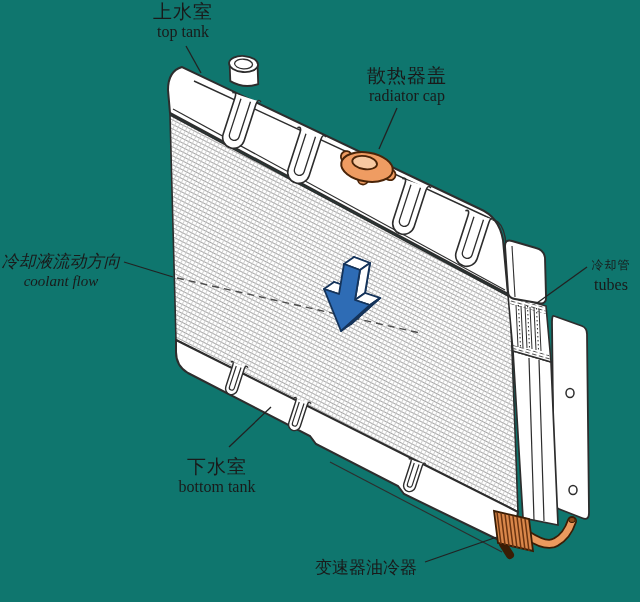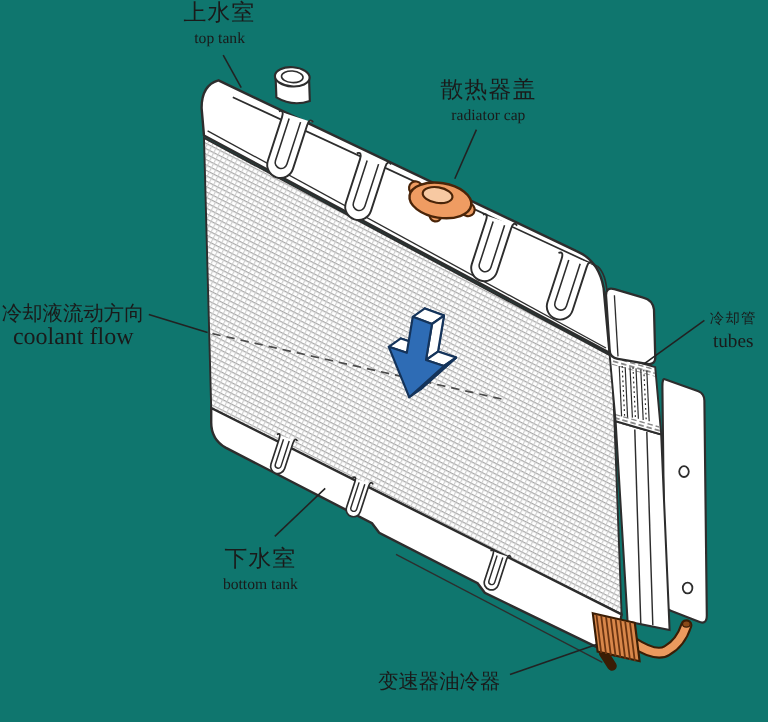--- a/index.html
+++ b/index.html
@@ -3,23 +3,23 @@
 <meta charset="utf-8">
 <style>
   html,body{margin:0;padding:0;background:#ffffff;}
   #stage{
     position:relative;width:640px;height:602px;background:#0f766e;overflow:hidden;
     font-family:"Liberation Serif", serif;color:#1a1a1a;
   }
   #art{position:absolute;left:0;top:0;}
   .label{position:absolute;transform:translateX(-50%);text-align:center;white-space:nowrap;}
   .label .zh{font-size:19px;line-height:20px;letter-spacing:1px;}
-  .label .en{font-size:13px;line-height:19px;}
+  .label .en{font-size:16px;line-height:19px;}
   .label.small .zh{font-size:17px;letter-spacing:0;}
-  .label.small .en{font-size:20px;}
+  .label.small .en{font-size:15px;}
   .label.tiny .zh{font-size:12px;letter-spacing:1px;}
   .label.tiny .en{font-size:16px;}
 </style>
 </head>
 <body>
 
 <div id="stage">
 
   <svg id="art" width="640" height="602" viewBox="0 0 640 602">
     <defs>
@@ -172,21 +172,21 @@
   <div class="label" style="left:183px;top:2px;">
     <div class="zh">上水室</div>
     <div class="en">top tank</div>
   </div>
 
   <div class="label" style="left:391px;top:66px;margin-left:16px;">
     <div class="zh">散热器盖</div>
     <div class="en">radiator cap</div>
   </div>
 
-  <div class="label small" style="left:61px;top:252px;">
+  <div class="label small" style="left:61px;top:252px;font-style:italic;">
     <div class="zh">冷却液流动方向</div>
     <div class="en">coolant flow</div>
   </div>
 
   <div class="label tiny" style="left:611px;top:255px;">
     <div class="zh">冷却管</div>
     <div class="en">tubes</div>
   </div>
 
   <div class="label" style="left:217px;top:457px;">

